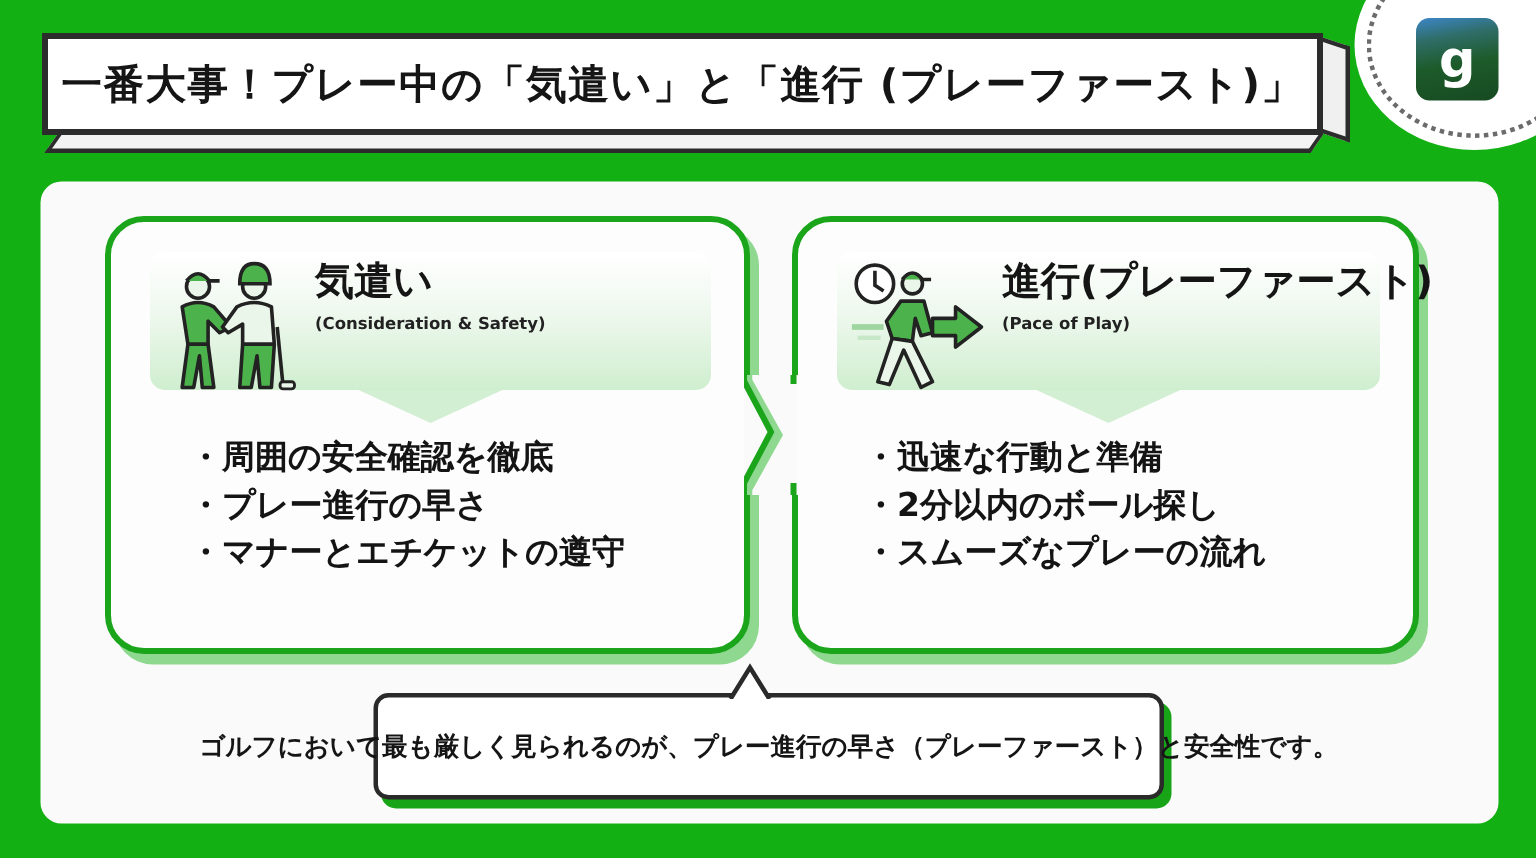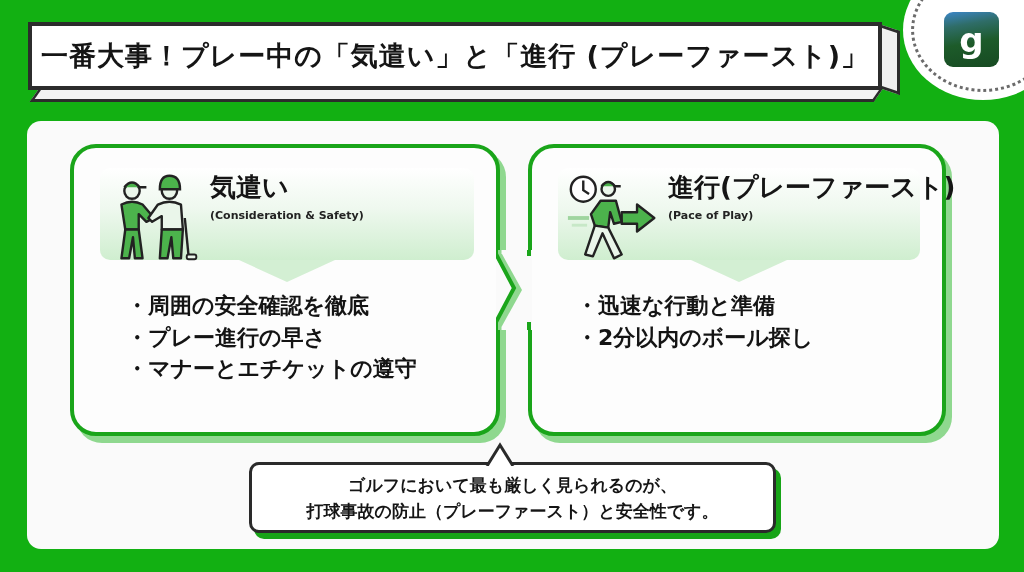--- a/index.html
+++ b/index.html
@@ -99,21 +99,21 @@
     position: absolute; left: 496px; top: 250px; width: 36px; height: 80px;
   }
 
   
   .callout {
     position: absolute; left: 249px; top: 462px; width: 527px; height: 71px;
     background: #fff;
     border: 3px solid #2a2a2a;
     border-radius: 10px;
     box-shadow: 5px 6px 0 #17a417;
-    display: flex; flex-direction: column; align-items: center; justify-content: center;
+    display: flex; flex-direction: row; align-items: center; justify-content: center;
   }
   .callout-pointer {
     position: absolute; left: 485px; top: 442px; width: 30px; height: 24px;
   }
   .callout p {
     font-size: 17px; font-weight: bold; line-height: 26px; color: #151515; white-space: nowrap;
   }
 </style>
 </head>
 <body>
@@ -186,30 +186,31 @@
     </div>
     <div class="head-text">
       <div class="head-jp">進行(プレーファースト)</div>
       <div class="head-en">(Pace of Play)</div>
     </div>
     <div class="notch"></div>
   </div>
   <ul class="bullets">
     <li><span class="dot">・</span><span>迅速な行動と準備</span></li>
     <li><span class="dot">・</span><span>2分以内のボール探し</span></li>
+    <li><span class="dot">・</span><span>スムーズなプレーの流れ</span></li>
   </ul>
 </div>
 
 <svg class="connector" viewBox="0 0 36 80">
   <rect x="0" y="0" width="36" height="80" fill="#fafafa"></rect>
   <path d="M2 0 L2 4 L22 40 L2 76 L2 80" fill="none" stroke="#8fd88f" stroke-width="7"></path>
   <path d="M0 0 L0 4 L18 38 L0 72 L0 80" fill="none" stroke="#1aa51a" stroke-width="4"></path>
   <line x1="33" y1="0" x2="33" y2="6" stroke="#1aa51a" stroke-width="4"></line>
   <line x1="33" y1="72" x2="33" y2="80" stroke="#1aa51a" stroke-width="4"></line>
 </svg>
 
 <div class="callout">
   <p>ゴルフにおいて最も厳しく見られるのが、</p>
-  <p>打球事故の防止（プレーファースト）と安全性です。</p>
+  <p>プレー進行の早さ（プレーファースト）と安全性です。</p>
 </div>
 <svg class="callout-pointer" viewBox="0 0 30 24">
   <path d="M2 24 L15 3 L28 24" fill="#fff" stroke="#2a2a2a" stroke-width="3"></path>
 </svg>
 
 </body></html>

